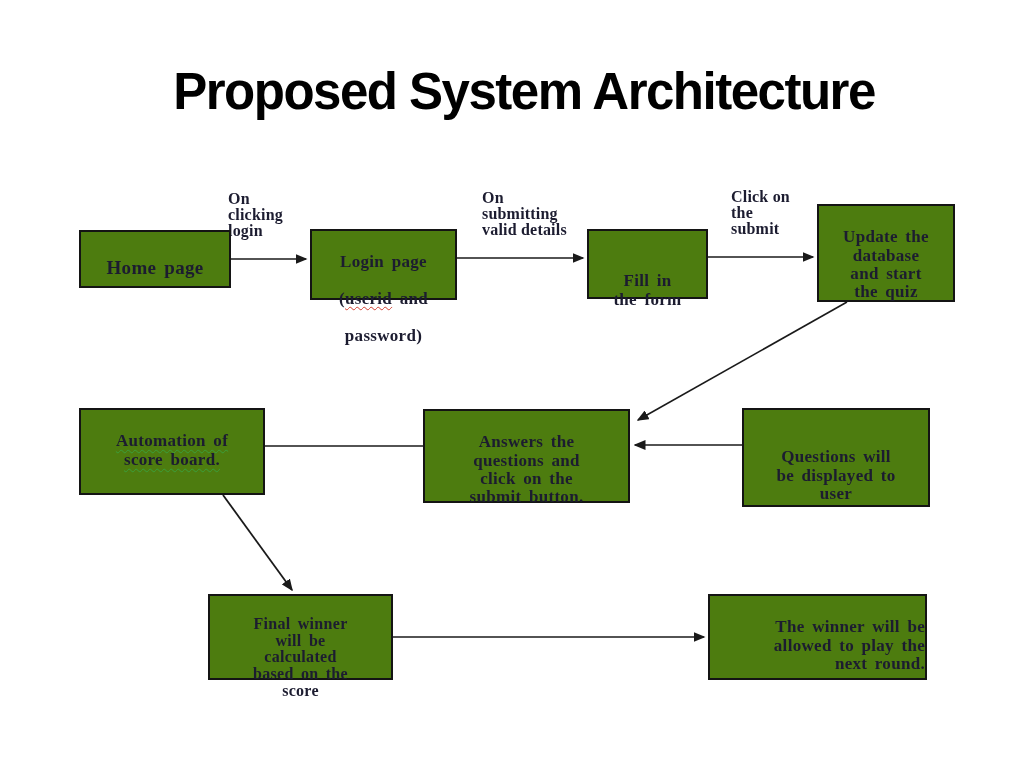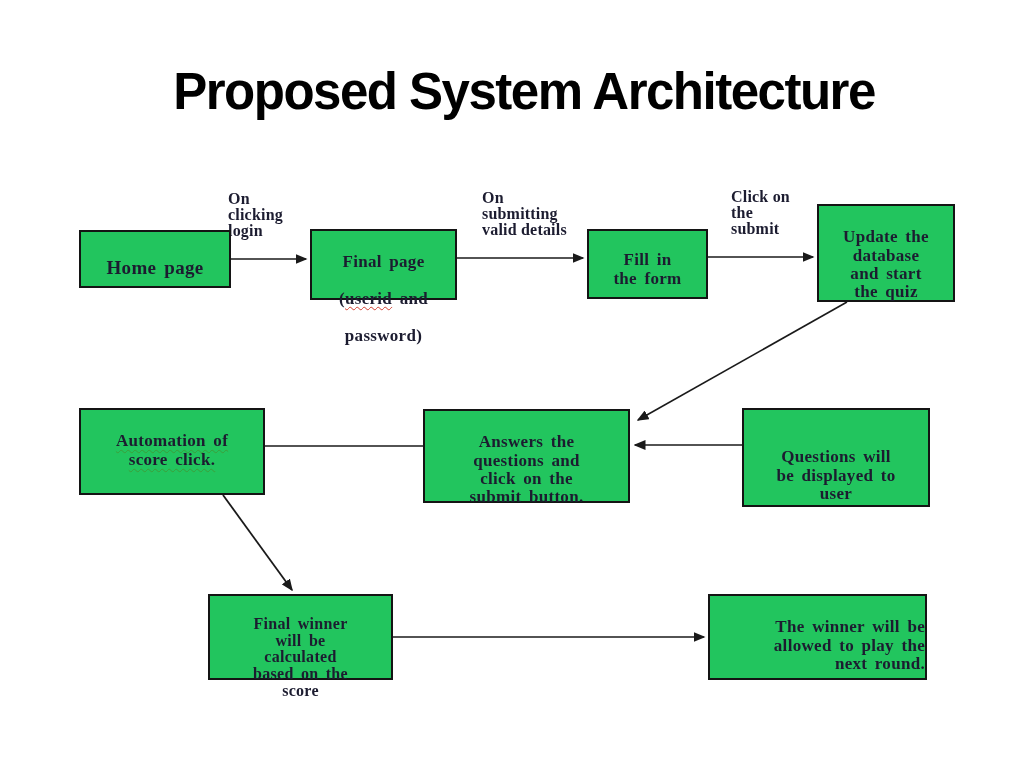--- a/index.html
+++ b/index.html
@@ -27,35 +27,35 @@
   .arrows-layer {
     position: absolute;
     left: 0; top: 0;
     width: 1024px; height: 768px;
     z-index: 1;
   }
   .node {
     position: absolute;
     z-index: 2;
     box-sizing: border-box;
-    background: #22c55e;
+    background: #4d7c0f;
     border: 2px solid #141414;
     color: #1c1c30;
     font-family: "Liberation Serif", serif;
     font-weight: bold;
     font-size: 17px;
     line-height: 1.08;
     letter-spacing: 0.3px;
     word-spacing: 3px;
     text-align: center;
     white-space: pre-line;
   }
   #node-home       { left: 79px;  top: 230px; width: 152px; height: 58px; font-size: 19px; padding-top: 5px; }
   #node-login      { left: 310px; top: 229px; width: 147px; height: 71px; padding-top: 4px; }
-  #node-fill       { left: 587px; top: 229px; width: 121px; height: 70px; padding-top: 2px; }
+  #node-fill       { left: 587px; top: 229px; width: 121px; height: 70px; padding-top: 23px; }
   #node-update     { left: 817px; top: 204px; width: 138px; height: 98px; padding-top: 4px; }
   #node-automation { left: 79px;  top: 408px; width: 186px; height: 87px; padding-top: 4px; }
   #node-answers    { left: 423px; top: 409px; width: 207px; height: 94px; padding-top: 4px; }
   #node-questions  { left: 742px; top: 408px; width: 188px; height: 99px; padding-top: 20px; }
   #node-final      { left: 208px; top: 594px; width: 185px; height: 86px; font-size: 16px; line-height: 1.05; padding-top: 3px; }
   #node-winner     { left: 708px; top: 594px; width: 219px; height: 86px; padding-top: 4px; text-align: right; }
   .edge-label {
     position: absolute;
     z-index: 2;
     font-family: "Liberation Serif", serif;
@@ -112,40 +112,40 @@
 valid details</div>
   <div class="edge-label" id="edge-label-3">Click on
 the
 submit</div>
 
   <div class="node" id="node-home">
     <span>Home page</span>
   </div>
 
   <div class="node" id="node-login">
-    <div>Final page</div>
+    <div>Login page</div>
     <div><span>(</span><span class="misspell">userid</span><span> and</span></div>
     <div>password)</div>
   </div>
 
   <div class="node" id="node-fill">
     <span>Fill in
 the form</span>
   </div>
 
   <div class="node" id="node-update">
     <span>Update the
 database
 and start
 the quiz</span>
   </div>
 
   <div class="node" id="node-automation">
     <span class="grammar">Automation of
-score click.</span>
+score board.</span>
   </div>
 
   <div class="node" id="node-answers">
     <span>Answers the
 questions and
 click on the
 submit button.</span>
   </div>
 
   <div class="node" id="node-questions">

